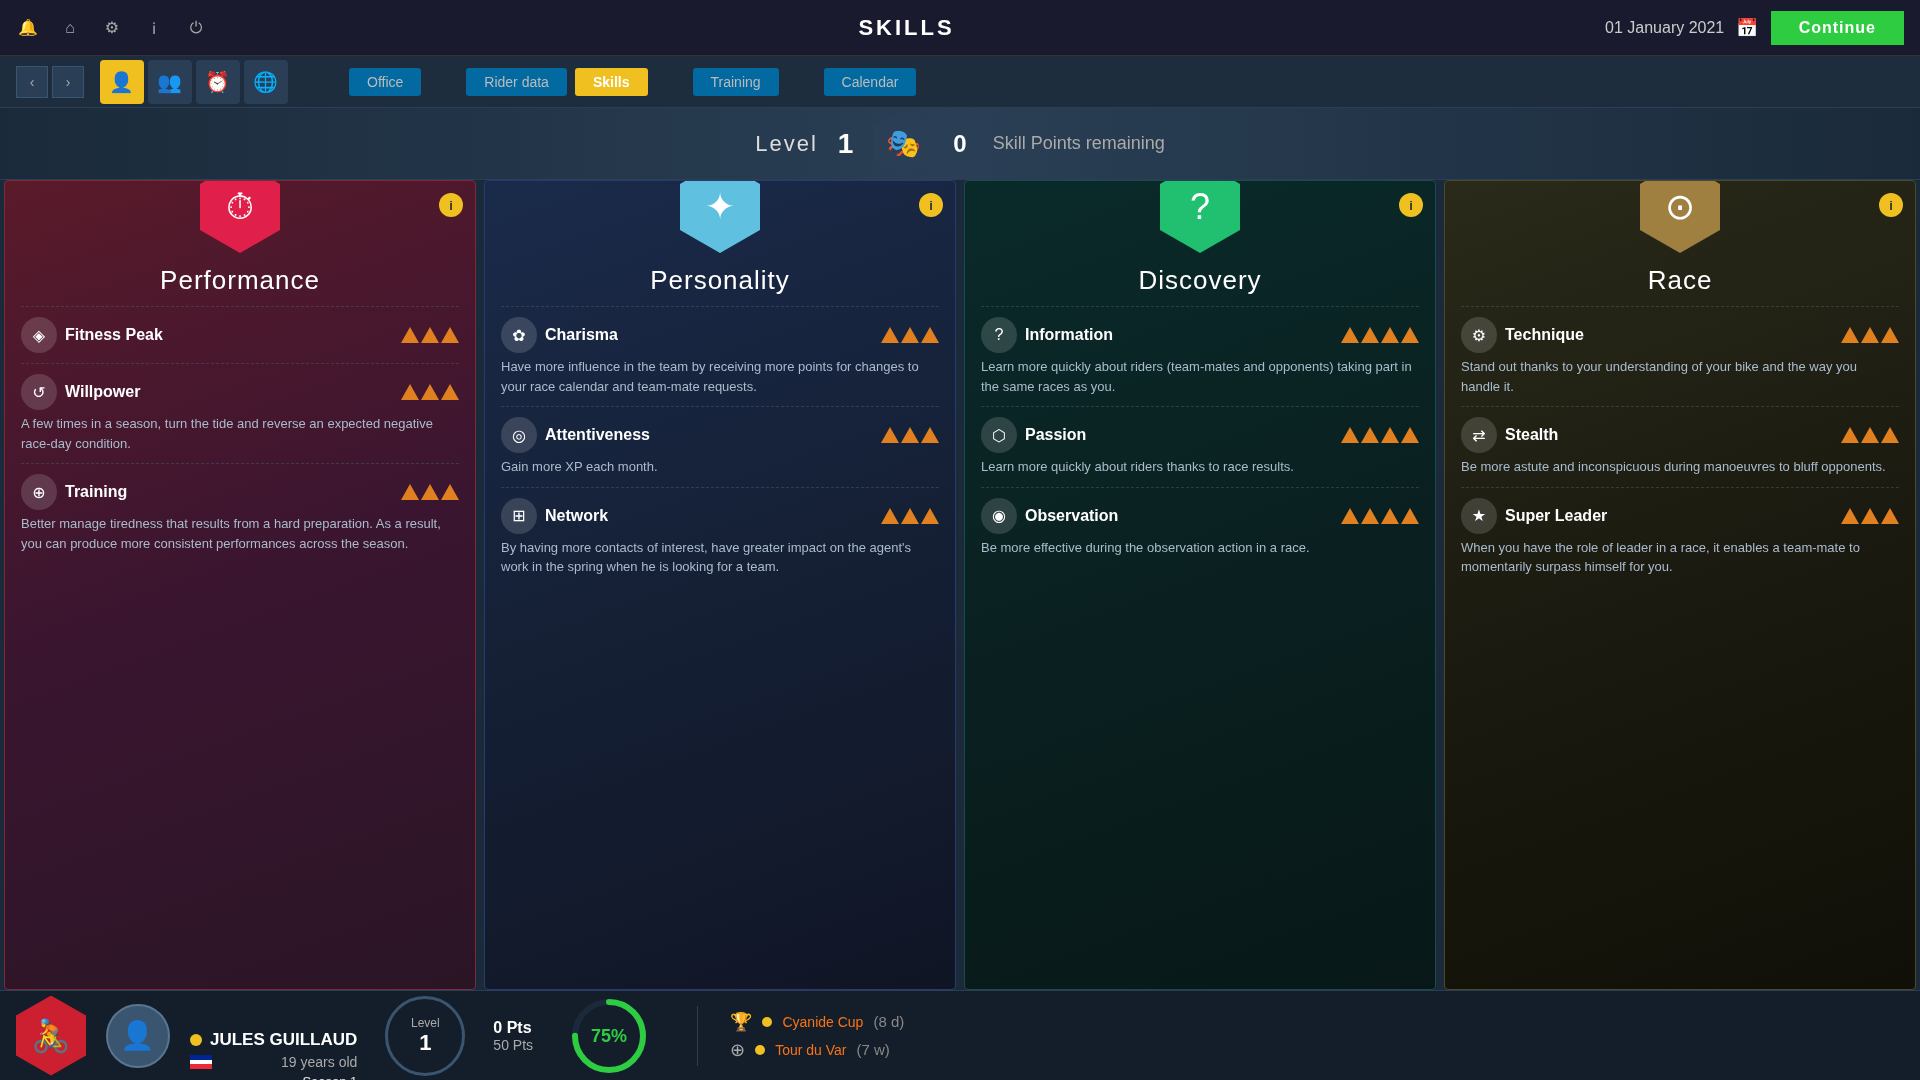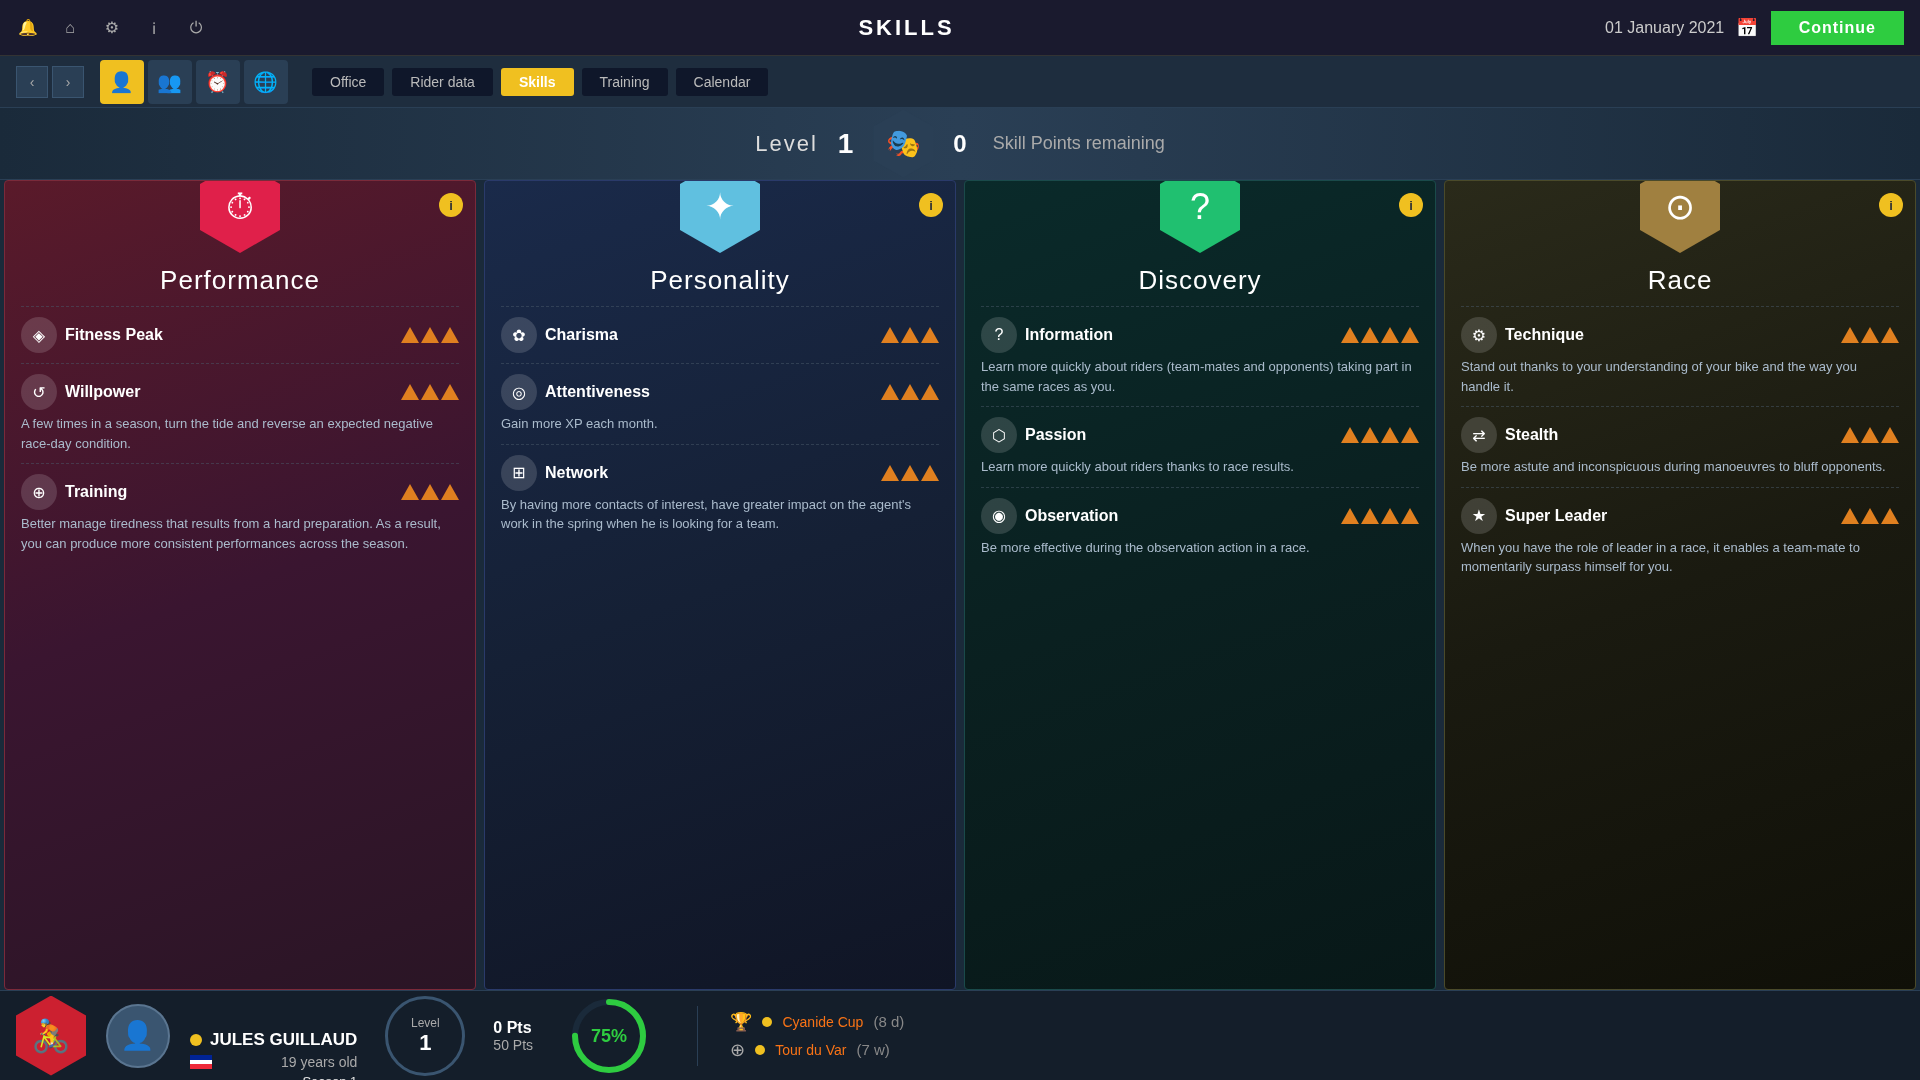--- a/index.html
+++ b/index.html
@@ -123,21 +123,21 @@
       color: #aaa;
     }
     .tab-btn {
       padding: 6px 18px;
       border: none;
       cursor: pointer;
       font-size: 14px;
       font-weight: 500;
       border-radius: 3px;
     }
-    .tab-btn.default { background: #0f172a; color: #bbb; }
+    .tab-btn.default { background: #0369a1; color: #bbb; margin-left: 37px; }
     .tab-btn.active-tab { background: #f0c020; color: #fff; font-weight: 700; }
 
     
     .level-bar {
       height: 72px;
       background: linear-gradient(to right, #1a2a3a, #2a3f55, #1a2a3a);
       display: flex;
       align-items: center;
       justify-content: center;
       gap: 20px;
@@ -543,20 +543,21 @@
           <div class="skill-bar">
               <div class="skill-bar-fill" style="width:65%"></div>
             </div>
           <div class="skill-triangles">
             <div class="triangle"></div>
               <div class="triangle"></div>
               <div class="triangle"></div>
           </div>
         </div>
       </div>
+      <div class="skill-desc">Have more influence in the team by receiving more points for changes to your race calendar and team-mate requests.</div>
     </div>
     <hr class="card-divider">
 
     <div class="skill-item">
       <div class="skill-header">
         <div class="skill-icon">◎</div>
         <span class="skill-name">Attentiveness</span>
         <div class="skill-bar-container">
           <div class="skill-bar">
               <div class="skill-bar-fill" style="width:60%"></div>

